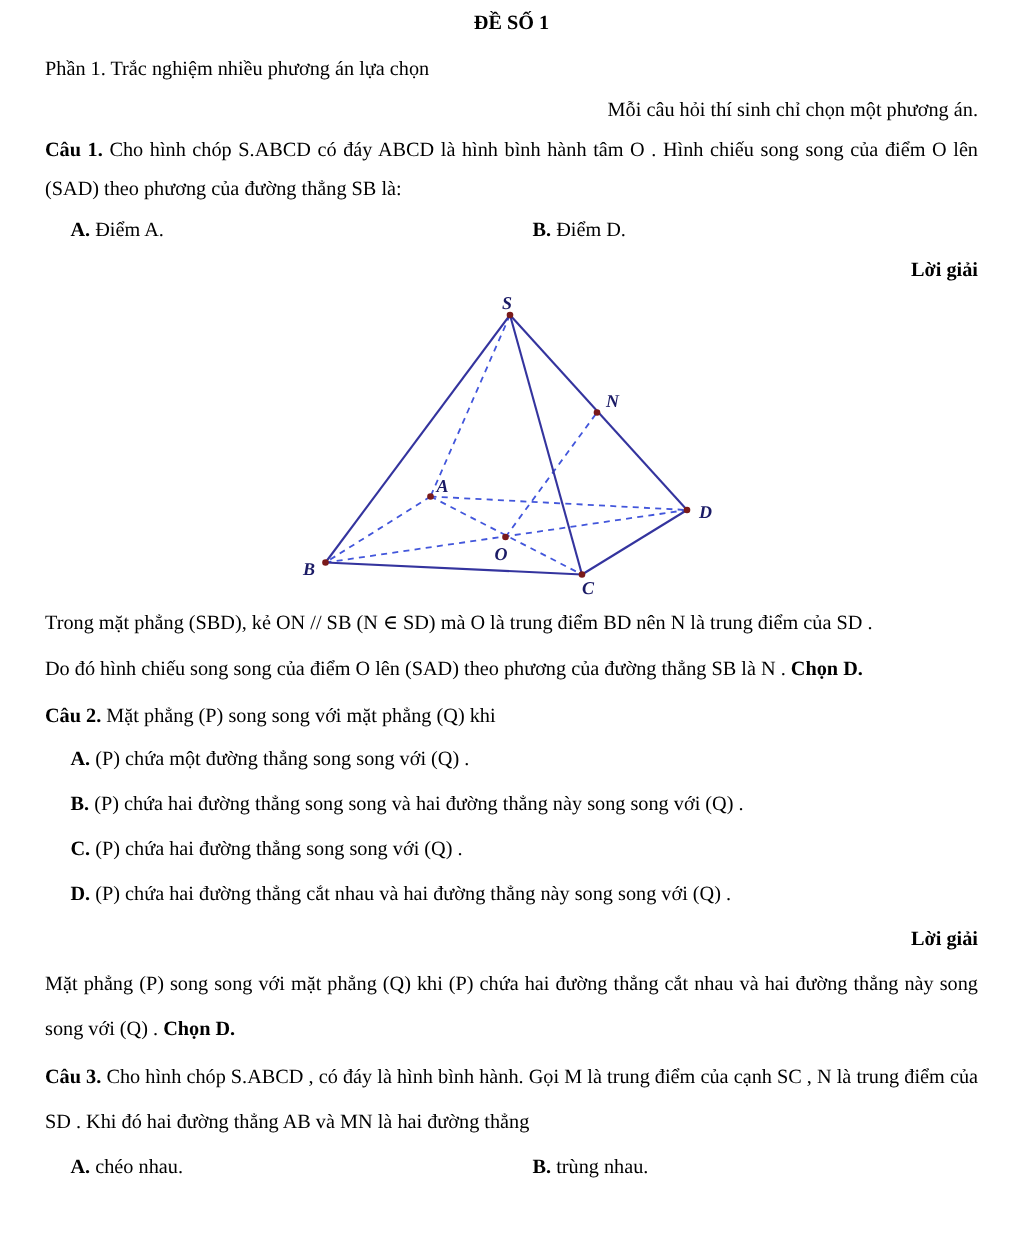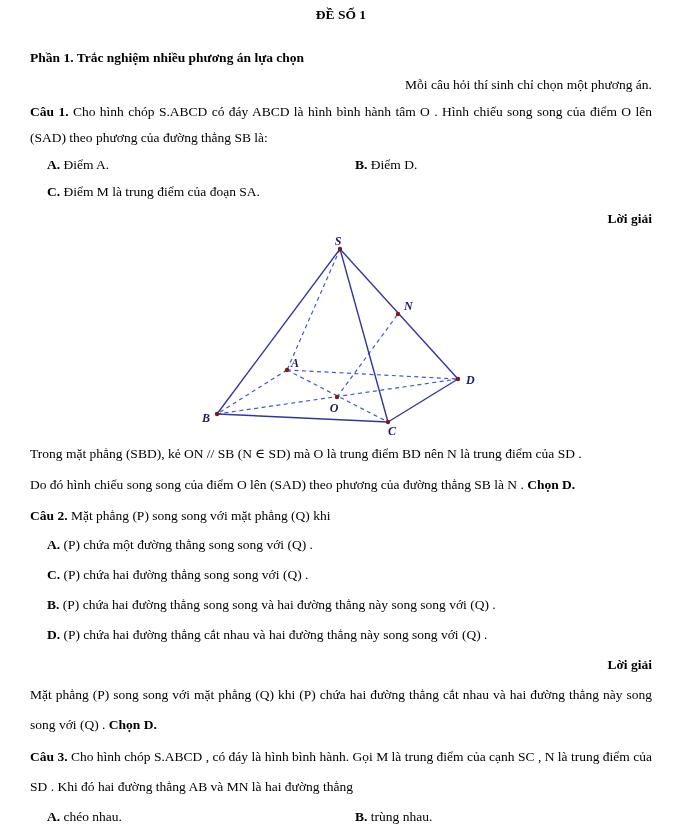--- a/index.html
+++ b/index.html
@@ -3,21 +3,21 @@
 <meta charset="utf-8">
 <style>
   html,body { margin:0; padding:0; background:#ffffff; }
   body {
     width:680px; height:839px; overflow:hidden;
     font-family:"Liberation Serif","DejaVu Serif",serif;
     font-size:13.5px; color:#000;
   }
   .page { padding:3px 28px 0 30px; }
   .title { text-align:center; font-weight:bold; line-height:20px; margin:2px 0 0 0; }
-  .part-heading { font-weight:bold; line-height:24px; margin:21px 0 0 0; }
+  .part-heading { font-weight:normal; line-height:24px; margin:9px 0 0 0; }
   .part-note { line-height:24px; margin:3px 0 0 0;text-align:right; }
   p { margin:0; }
   .q-para { line-height:26px; margin-top:2px; text-align:justify; }
   .q-label { font-weight:bold; }
   .opt-row { display:flex; line-height:27px; padding-left:17px; }
   .opt-col1 { width:308px; flex:0 0 308px; }
   .opt-label { font-weight:bold; }
   .sol-head { text-align:right; font-weight:bold; line-height:27px; }
   .sol-head-lg { line-height:30px; }
   .diagram-wrap { position:relative; height:206px; }
@@ -41,21 +41,20 @@
   <p class="part-heading">Phần 1. Trắc nghiệm nhiều phương án lựa chọn</p>
   <p class="part-note">Mỗi câu hỏi thí sinh chỉ chọn một phương án.</p>
 
   <p class="q-para"><span class="q-label">Câu 1.</span> <span>Cho hình chóp S.ABCD có đáy ABCD là hình bình hành tâm O . Hình chiếu song song của điểm O lên (SAD) theo phương của đường thẳng SB là:</span></p>
 
   <div class="opt-row">
     <div class="opt-col1"><span class="opt-label">A.</span> <span>Điểm A.</span></div>
     <div><span class="opt-label">B.</span> <span>Điểm D.</span></div>
   </div>
   <div class="opt-row">
-    <div class="opt-col1"><span class="opt-label">C.</span> <span>Điểm M là trung điểm của đoạn SA.</span></div>
   </div>
 
   <p class="sol-head">Lời giải</p>
 
   <div class="diagram-wrap">
     <svg width="300" height="206" viewBox="180 216 300 206">
 
       <g fill="none" stroke-width="1.2" stroke-dasharray="4 3.5">
         <line x1="340" y1="233" x2="287" y2="354" stroke="#4256db"></line>
         <line x1="287" y1="354" x2="217" y2="398" stroke="#4256db"></line>
@@ -94,22 +93,22 @@
       </g>
     </svg>
   </div>
 
   <p class="sol-para">Trong mặt phẳng (SBD), kẻ ON // SB (N ∈ SD) mà O là trung điểm BD nên N là trung điểm của SD .</p>
   <p class="sol-para"><span>Do đó hình chiếu song song của điểm O lên (SAD) theo phương của đường thẳng SB là N .</span> <b>Chọn D.</b></p>
 
   <p class="q-para q2-para"><span class="q-label">Câu 2.</span> <span>Mặt phẳng (P) song song với mặt phẳng (Q) khi</span></p>
 
   <p class="q2-opt"><span class="opt-label">A.</span> <span>(P) chứa một đường thẳng song song với (Q) .</span></p>
+  <p class="q2-opt"><span class="opt-label">B.</span> <span>(P) chứa hai đường thẳng song song và hai đường thẳng này song song với (Q) .</span></p>
   <p class="q2-opt"><span class="opt-label">C.</span> <span>(P) chứa hai đường thẳng song song với (Q) .</span></p>
-  <p class="q2-opt"><span class="opt-label">B.</span> <span>(P) chứa hai đường thẳng song song và hai đường thẳng này song song với (Q) .</span></p>
   <p class="q2-opt"><span class="opt-label">D.</span> <span>(P) chứa hai đường thẳng cắt nhau và hai đường thẳng này song song với (Q) .</span></p>
 
   <p class="sol-head sol-head-lg">Lời giải</p>
 
   <p class="body-para"><span>Mặt phẳng (P) song song với mặt phẳng (Q) khi (P) chứa hai đường thẳng cắt nhau và hai đường thẳng này song song với (Q) .</span> <b>Chọn D.</b></p>
 
   <p class="q3-para"><span class="q-label">Câu 3.</span> <span>Cho hình chóp S.ABCD , có đáy là hình bình hành. Gọi M là trung điểm của cạnh SC , N là trung điểm của SD . Khi đó hai đường thẳng AB và MN là hai đường thẳng</span></p>
 
   <div class="opt-row opt-row-lg">
     <div class="opt-col1"><span class="opt-label">A.</span> <span>chéo nhau.</span></div>

